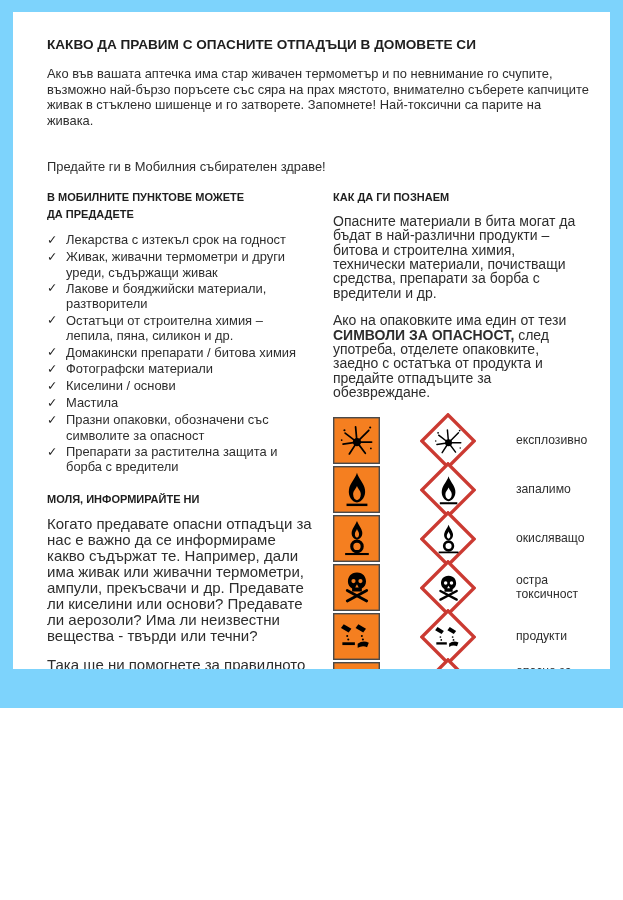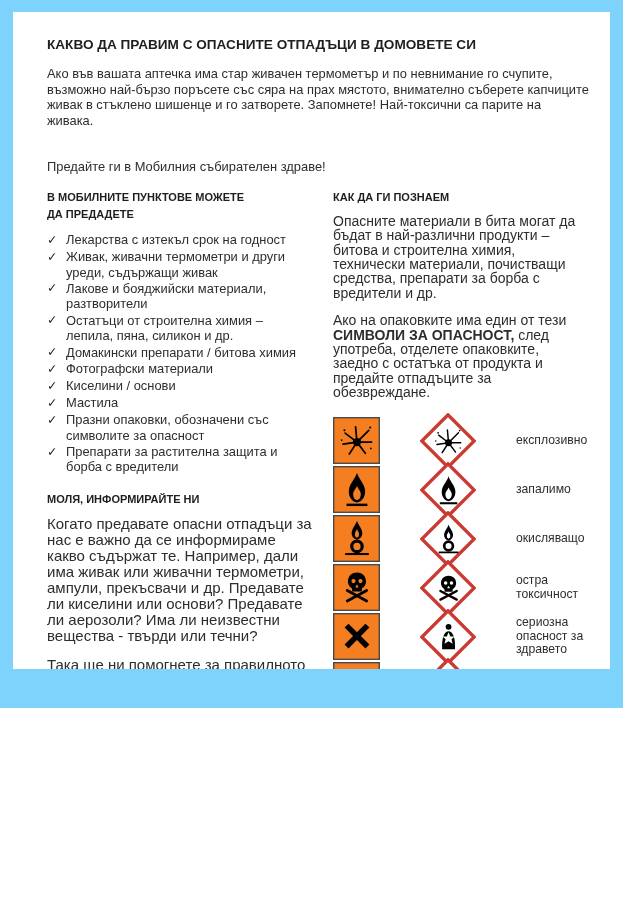--- a/index.html
+++ b/index.html
@@ -284,46 +284,20 @@
                   </g>
                 </svg>
               </div>
     <div class="sym-label">остра токсичност</div>
   </div>
             <div class="sym-row">
     <div class="sym-square">
                 <svg viewBox="0 0 100 100" xmlns="http://www.w3.org/2000/svg">
                   <rect x="1.5" y="1.5" width="97" height="97" fill="#f57f20" stroke="#4a4a4a" stroke-width="3"></rect>
                   <g transform="translate(14,12) scale(0.74)">
-                    <g stroke="#000" stroke-width="16">
-                      <path d="M20 20 L80 80"></path>
-                      <path d="M80 20 L20 80"></path>
-                    </g>
-                  </g>
-                </svg>
-              </div>
-    <div class="sym-diamond">
-                <svg viewBox="0 0 100 100" xmlns="http://www.w3.org/2000/svg">
-                  <rect x="17" y="17" width="66" height="66" transform="rotate(45 50 50)" fill="#ffffff" stroke="#cb3a32" stroke-width="6"></rect>
-                  <g transform="translate(25,24) scale(0.52)">
-                    <g fill="#000">
-                      <circle cx="50" cy="15" r="10"></circle>
-                      <path d="M28 92 C26 52 35 30 50 30 C65 30 74 52 72 92 Z"></path>
-                    </g>
-                    <polygon fill="#ffffff" points="50,34 56,48 71,48 60,58 64,73 50,65 36,73 40,58 29,48 44,48"></polygon>
-                  </g>
-                </svg>
-              </div>
-    <div class="sym-label">сериозна опасност за здравето</div>
-  </div>
-            <div class="sym-row">
-    <div class="sym-square">
-                <svg viewBox="0 0 100 100" xmlns="http://www.w3.org/2000/svg">
-                  <rect x="1.5" y="1.5" width="97" height="97" fill="#f57f20" stroke="#4a4a4a" stroke-width="3"></rect>
-                  <g transform="translate(14,12) scale(0.74)">
                     <g fill="#000">
                       <path d="M12 16 l22 13 -8 11 -22 -13 Z"></path>
                       <circle cx="22" cy="50" r="3"></circle>
                       <circle cx="25" cy="60" r="3"></circle>
                       <rect x="8" y="68" width="36" height="8"></rect>
                       <path d="M54 16 l22 13 -8 11 -22 -13 Z"></path>
                       <circle cx="64" cy="50" r="3"></circle>
                       <circle cx="67" cy="60" r="3"></circle>
                       <path d="M52 72 q15 -11 32 -3 l-5 13 q-13 -6 -27 2 Z"></path>
                     </g>
@@ -340,21 +314,21 @@
                       <circle cx="25" cy="60" r="3"></circle>
                       <rect x="8" y="68" width="36" height="8"></rect>
                       <path d="M54 16 l22 13 -8 11 -22 -13 Z"></path>
                       <circle cx="64" cy="50" r="3"></circle>
                       <circle cx="67" cy="60" r="3"></circle>
                       <path d="M52 72 q15 -11 32 -3 l-5 13 q-13 -6 -27 2 Z"></path>
                     </g>
                   </g>
                 </svg>
               </div>
-    <div class="sym-label">помогнете</div>
+    <div class="sym-label">продукти</div>
   </div>
             <div class="sym-row">
     <div class="sym-square">
                 <svg viewBox="0 0 100 100" xmlns="http://www.w3.org/2000/svg">
                   <rect x="1.5" y="1.5" width="97" height="97" fill="#f57f20" stroke="#4a4a4a" stroke-width="3"></rect>
                   <g transform="translate(14,12) scale(0.74)">
                     <g fill="#000">
                       <path d="M28 88 L32 48 L20 28 L32 40 L34 12 L40 38 L54 22 L42 50 L46 88 Z"></path>
                       <ellipse cx="67" cy="64" rx="13" ry="6.5"></ellipse>
                       <path d="M78 64 l13 -8 -2 8 2 8 Z"></path>

